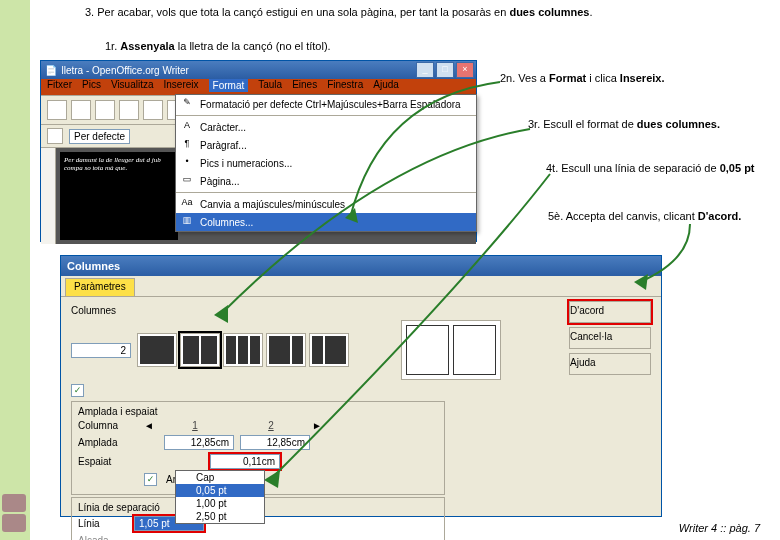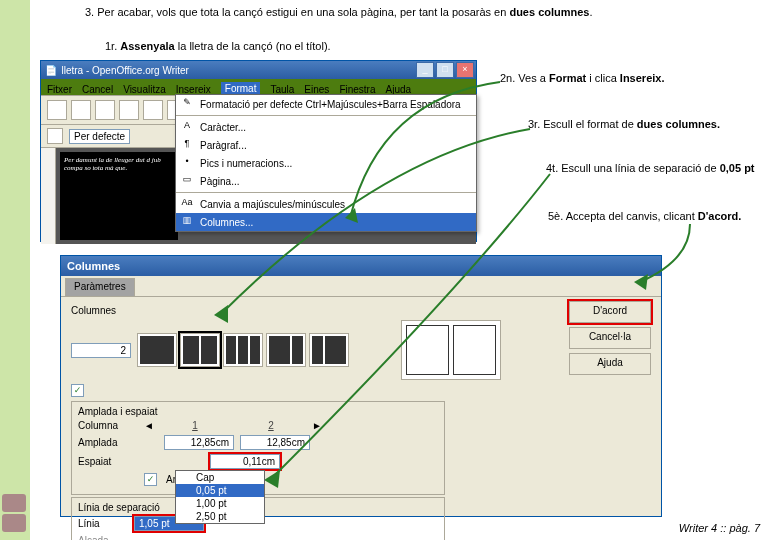--- a/index.html
+++ b/index.html
@@ -4,53 +4,53 @@
 <style>
 body{margin:0;font-family:Arial,sans-serif;font-size:11px;background:#fff;width:780px;height:540px;position:relative;overflow:hidden}
 .green-stripe{position:absolute;left:0;top:0;width:30px;height:540px;background:#cde5a8}
 .instr{position:absolute;color:#000}
 .instr b{font-weight:bold}
 .writer-win{position:absolute;left:40px;top:60px;width:435px;height:180px;border:1px solid #0054a6;background:#fff}
 .writer-title{height:18px;background:linear-gradient(#4a7dbf,#2b5da4);color:#fff;font-size:10px;display:flex;align-items:center;padding-left:4px}
 .writer-title .btns{margin-left:auto;display:flex}
 .wbtn{width:16px;height:14px;background:#d0e0f0;margin-right:2px;border:1px solid #3b6aa8;font-size:9px;text-align:center;line-height:13px}
 .wbtn.close{background:#e77471;color:#fff}
-.menubar{height:16px;background:#4d7c0f;display:flex;gap:10px;padding-left:6px;font-size:10px;align-items:flex-end;border-bottom:1px solid #aca899}
+.menubar{height:16px;background:#c2410c;display:flex;gap:10px;padding-left:6px;font-size:10px;align-items:flex-start;border-bottom:1px solid #aca899}
 .menubar span{cursor:default}
 .menubar .active{background:#316ac5;color:#fff;padding:1px 4px}
 .toolbar1{height:28px;background:#ece9d8;border-bottom:1px solid #aca899;display:flex;align-items:center;gap:4px;padding-left:6px}
 .tb-box{width:18px;height:18px;border:1px solid #aca899;background:#fff}
 .toolbar2{height:22px;background:#ece9d8;display:flex;align-items:center;gap:6px;padding-left:6px;border-bottom:1px solid #aca899;font-size:10px}
 .tb-select{border:1px solid #7f9db9;background:#fff;padding:1px 4px;font-size:10px}
 .doc-area{display:flex;height:96px}
 .ruler-v{width:14px;background:#f4f3ee;border-right:1px solid #aca899}
 .doc-content{flex:1;background:#555;position:relative}
 .doc-page{position:absolute;left:4px;top:4px;width:110px;height:80px;background:#000;color:#fff;font-size:7px;font-style:italic;padding:4px;font-family:cursive}
 .format-menu{position:absolute;left:175px;top:94px;width:300px;background:#fff;border:1px solid #666;box-shadow:2px 2px 4px rgba(0,0,0,.3);font-size:10px;z-index:10}
 .format-menu .mi{display:flex;align-items:center;height:18px;padding-left:24px;position:relative}
 .format-menu .mi .ico{position:absolute;left:4px;width:14px;height:14px;text-align:center;font-size:9px}
 .format-menu .mi.sel{background:#316ac5;color:#fff}
 .format-menu hr{border:none;border-top:1px solid #aca899;margin:2px 0}
 .dialog{position:absolute;left:60px;top:255px;width:600px;height:260px;border:1px solid #0054a6;background:#ece9d8;z-index:5}
 .dlg-title{height:20px;background:linear-gradient(#4a7dbf,#2b5da4);color:#fff;font-size:11px;font-weight:bold;padding-left:6px;line-height:20px}
 .tab-strip{height:20px;display:flex;background:#ece9d8;border-bottom:1px solid #aca899}
-.tab{border:1px solid #aca899;border-bottom:none;background:#a3a3a3;padding:2px 8px;font-size:10px;margin-left:4px;margin-top:2px}
+.tab{border:1px solid #aca899;border-bottom:none;background:#fde047;padding:2px 8px;font-size:10px;margin-left:4px;margin-top:2px}
 .dlg-body{padding:8px 10px;font-size:10px;position:relative;height:210px}
 .row{display:flex;align-items:center;margin-bottom:4px;gap:6px}
 .lbl{display:inline-block}
 .spin{border:1px solid #7f9db9;background:#fff;padding:1px 4px;width:50px;font-size:10px;text-align:right}
 .presets{display:flex;gap:3px}
 .preset{width:34px;height:28px;border:1px solid #aca899;background:#fff;display:flex;padding:2px;gap:2px}
 .preset .pc{flex:1;background:#333}
 .preset.sel{outline:2px solid #000}
 .preset.one .pc{width:100%}
 .preview{width:90px;height:50px;border:1px solid #aca899;background:#fff;display:flex;padding:4px;gap:4px}
 .preview .pc{flex:1;border:1px solid #333}
 .dlg-btns{position:absolute;right:10px;top:4px;display:flex;flex-direction:column;gap:4px}
-.dlg-btn{width:80px;height:20px;border:1px solid #aca899;background:#ece9d8;font-size:10px;text-align:center;line-height:18px;cursor:pointer}
+.dlg-btn{width:80px;height:20px;border:1px solid #aca899;background:#ece9d8;font-size:10px;line-height:18px;cursor:pointer}
 .red-box{outline:2px solid #e00000}
 .fieldset{border:1px solid #aca899;padding:4px 6px;margin-top:2px}
 .checkbox{display:inline-block;width:11px;height:11px;border:1px solid #7f9db9;background:#fff;text-align:center;font-size:9px;line-height:10px;color:#2a7e2a;margin-right:3px}
 .col-hdr{display:inline-block;width:70px;text-align:center;text-decoration:underline;color:#444}
 .line-dropdown{position:absolute;left:175px;top:470px;width:88px;background:#fff;border:1px solid #666;z-index:30;font-size:10px}
 .line-dropdown div{padding:1px 20px}
 .line-dropdown .sel{background:#316ac5;color:#fff}
 .footer{position:absolute;right:20px;bottom:6px;font-style:italic;font-size:11px}
 .logos{position:absolute;left:2px;bottom:6px;width:26px}
 .logos div{width:24px;height:18px;background:#a88;margin-bottom:2px;border-radius:3px;font-size:5px;text-align:center;color:#fff}
@@ -85,21 +85,21 @@
     <span style="margin-right:4px">📄</span>
     <span>lletra - OpenOffice.org Writer</span>
     <div class="btns">
       <div class="wbtn">_</div>
       <div class="wbtn">□</div>
       <div class="wbtn close">×</div>
     </div>
   </div>
   <div class="menubar">
     <span>Fitxer</span>
-    <span>Cancel</span>
+    <span>Pics</span>
     <span>Visualitza</span>
     <span>Insereix</span>
     <span class="active">Format</span>
     <span>Taula</span>
     <span>Eines</span>
     <span>Finestra</span>
     <span>Ajuda</span>
   </div>
   <div class="toolbar1">
     <div class="tb-box"></div>

